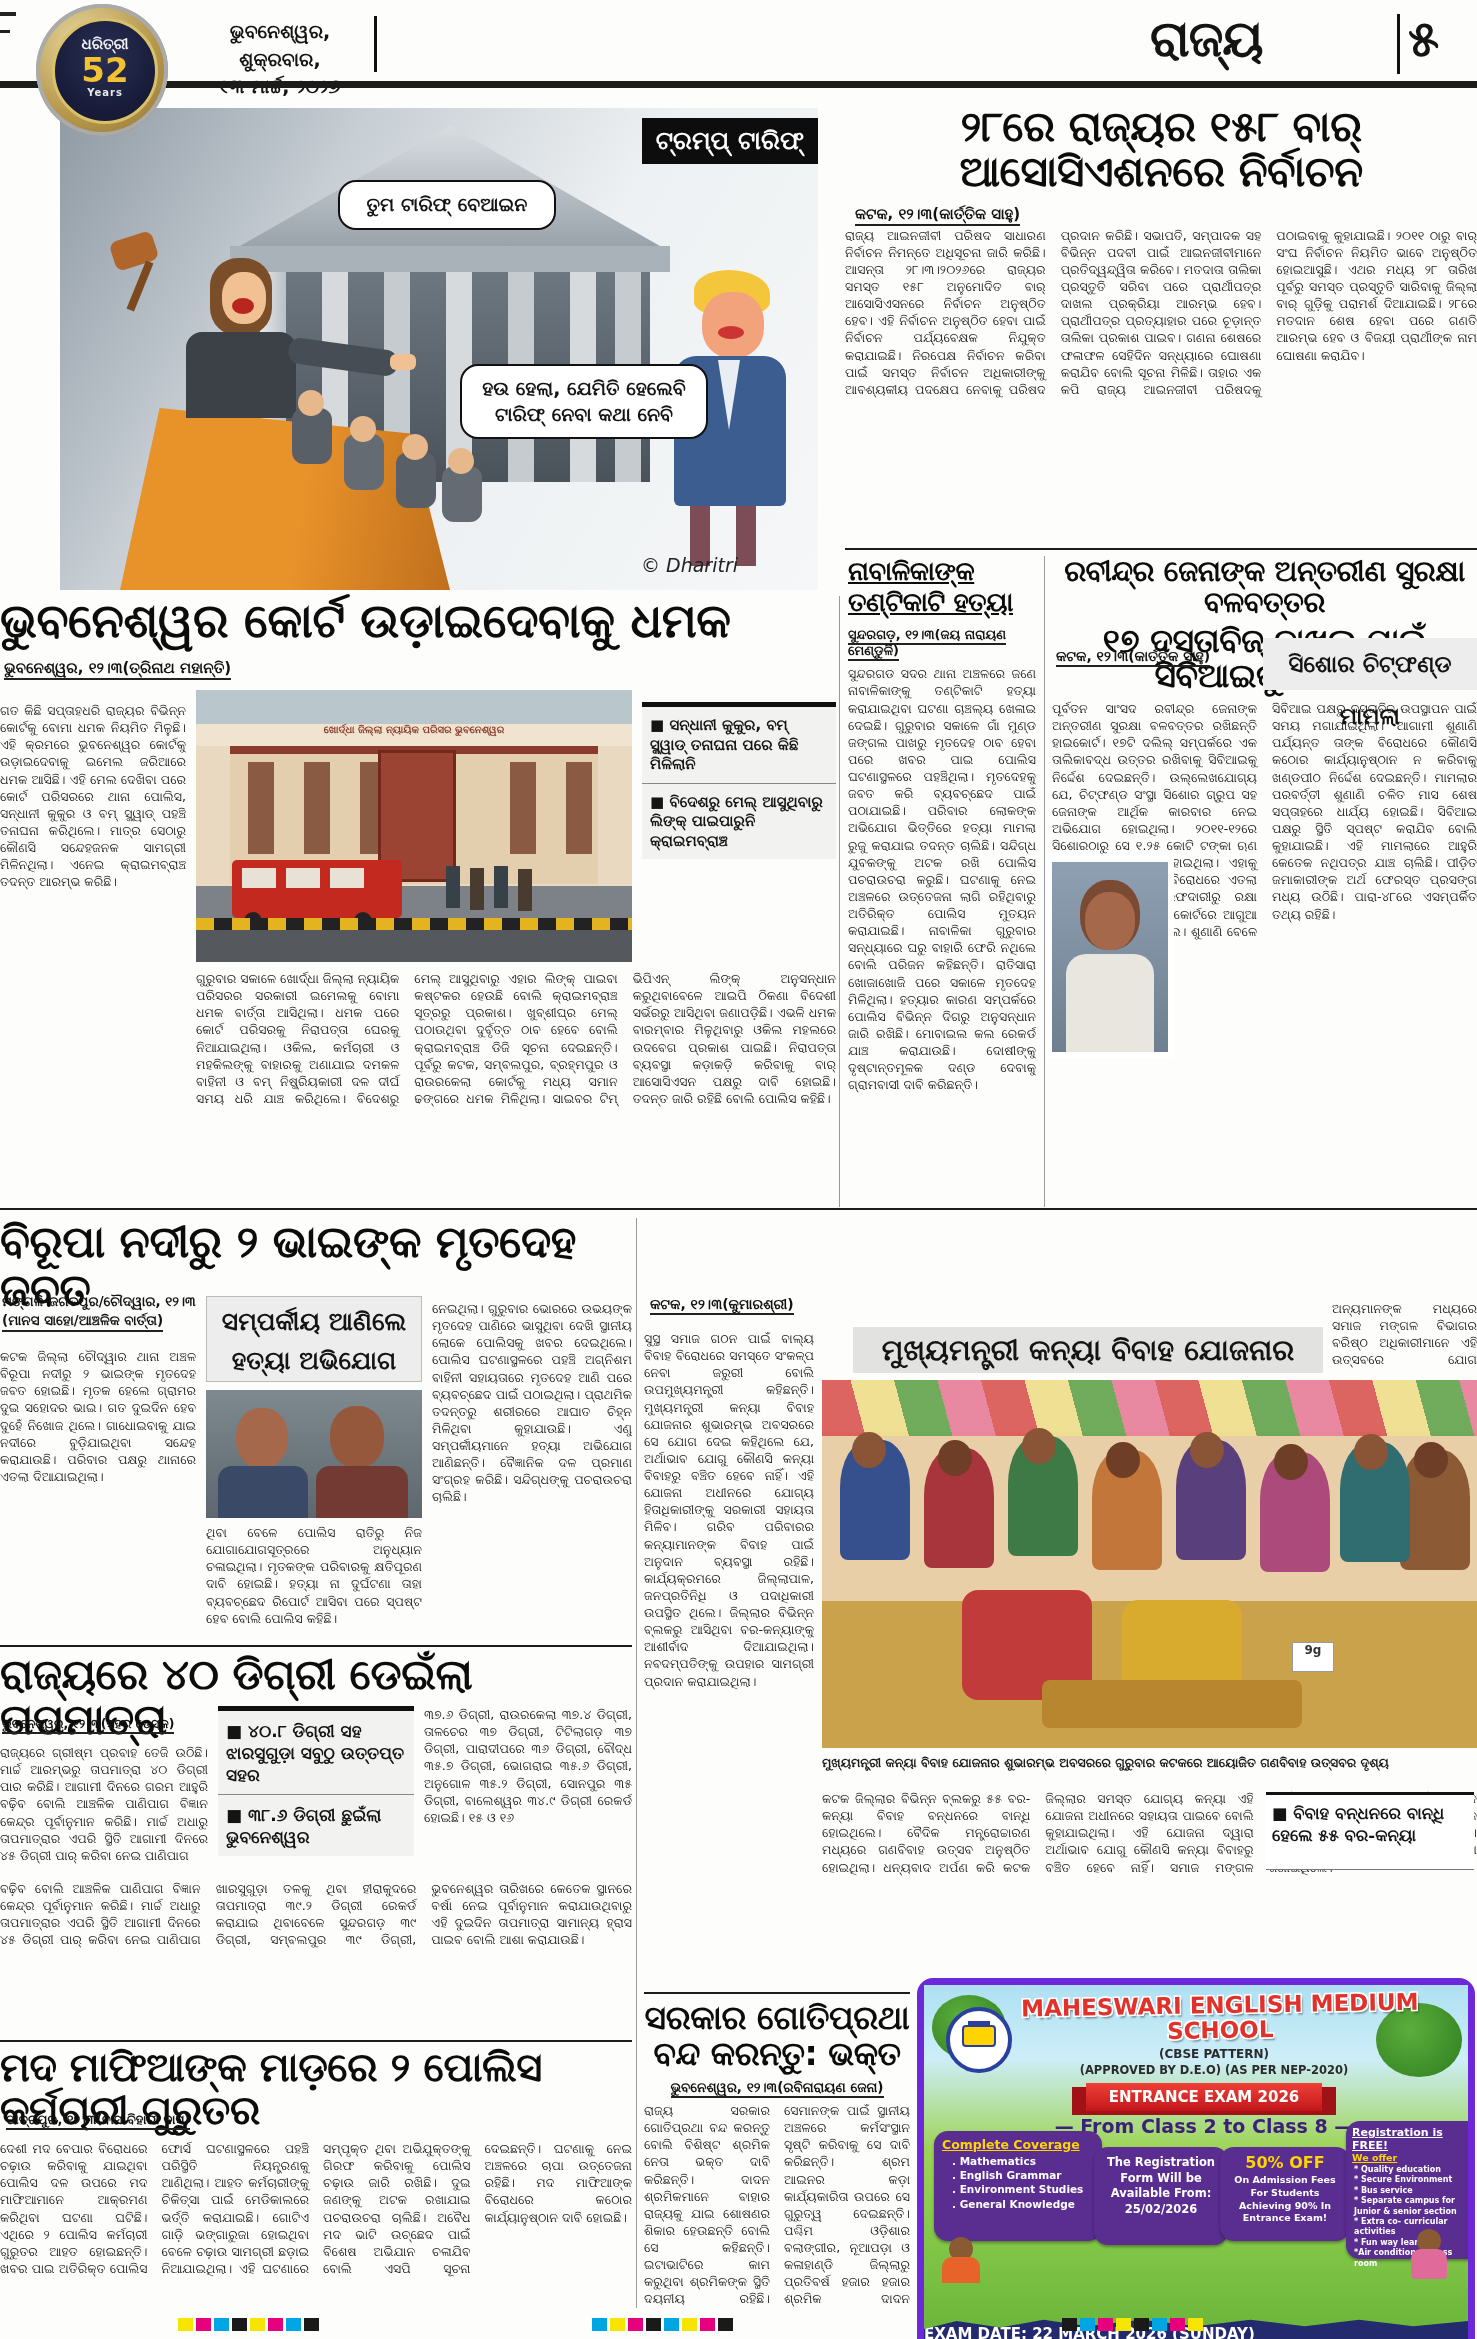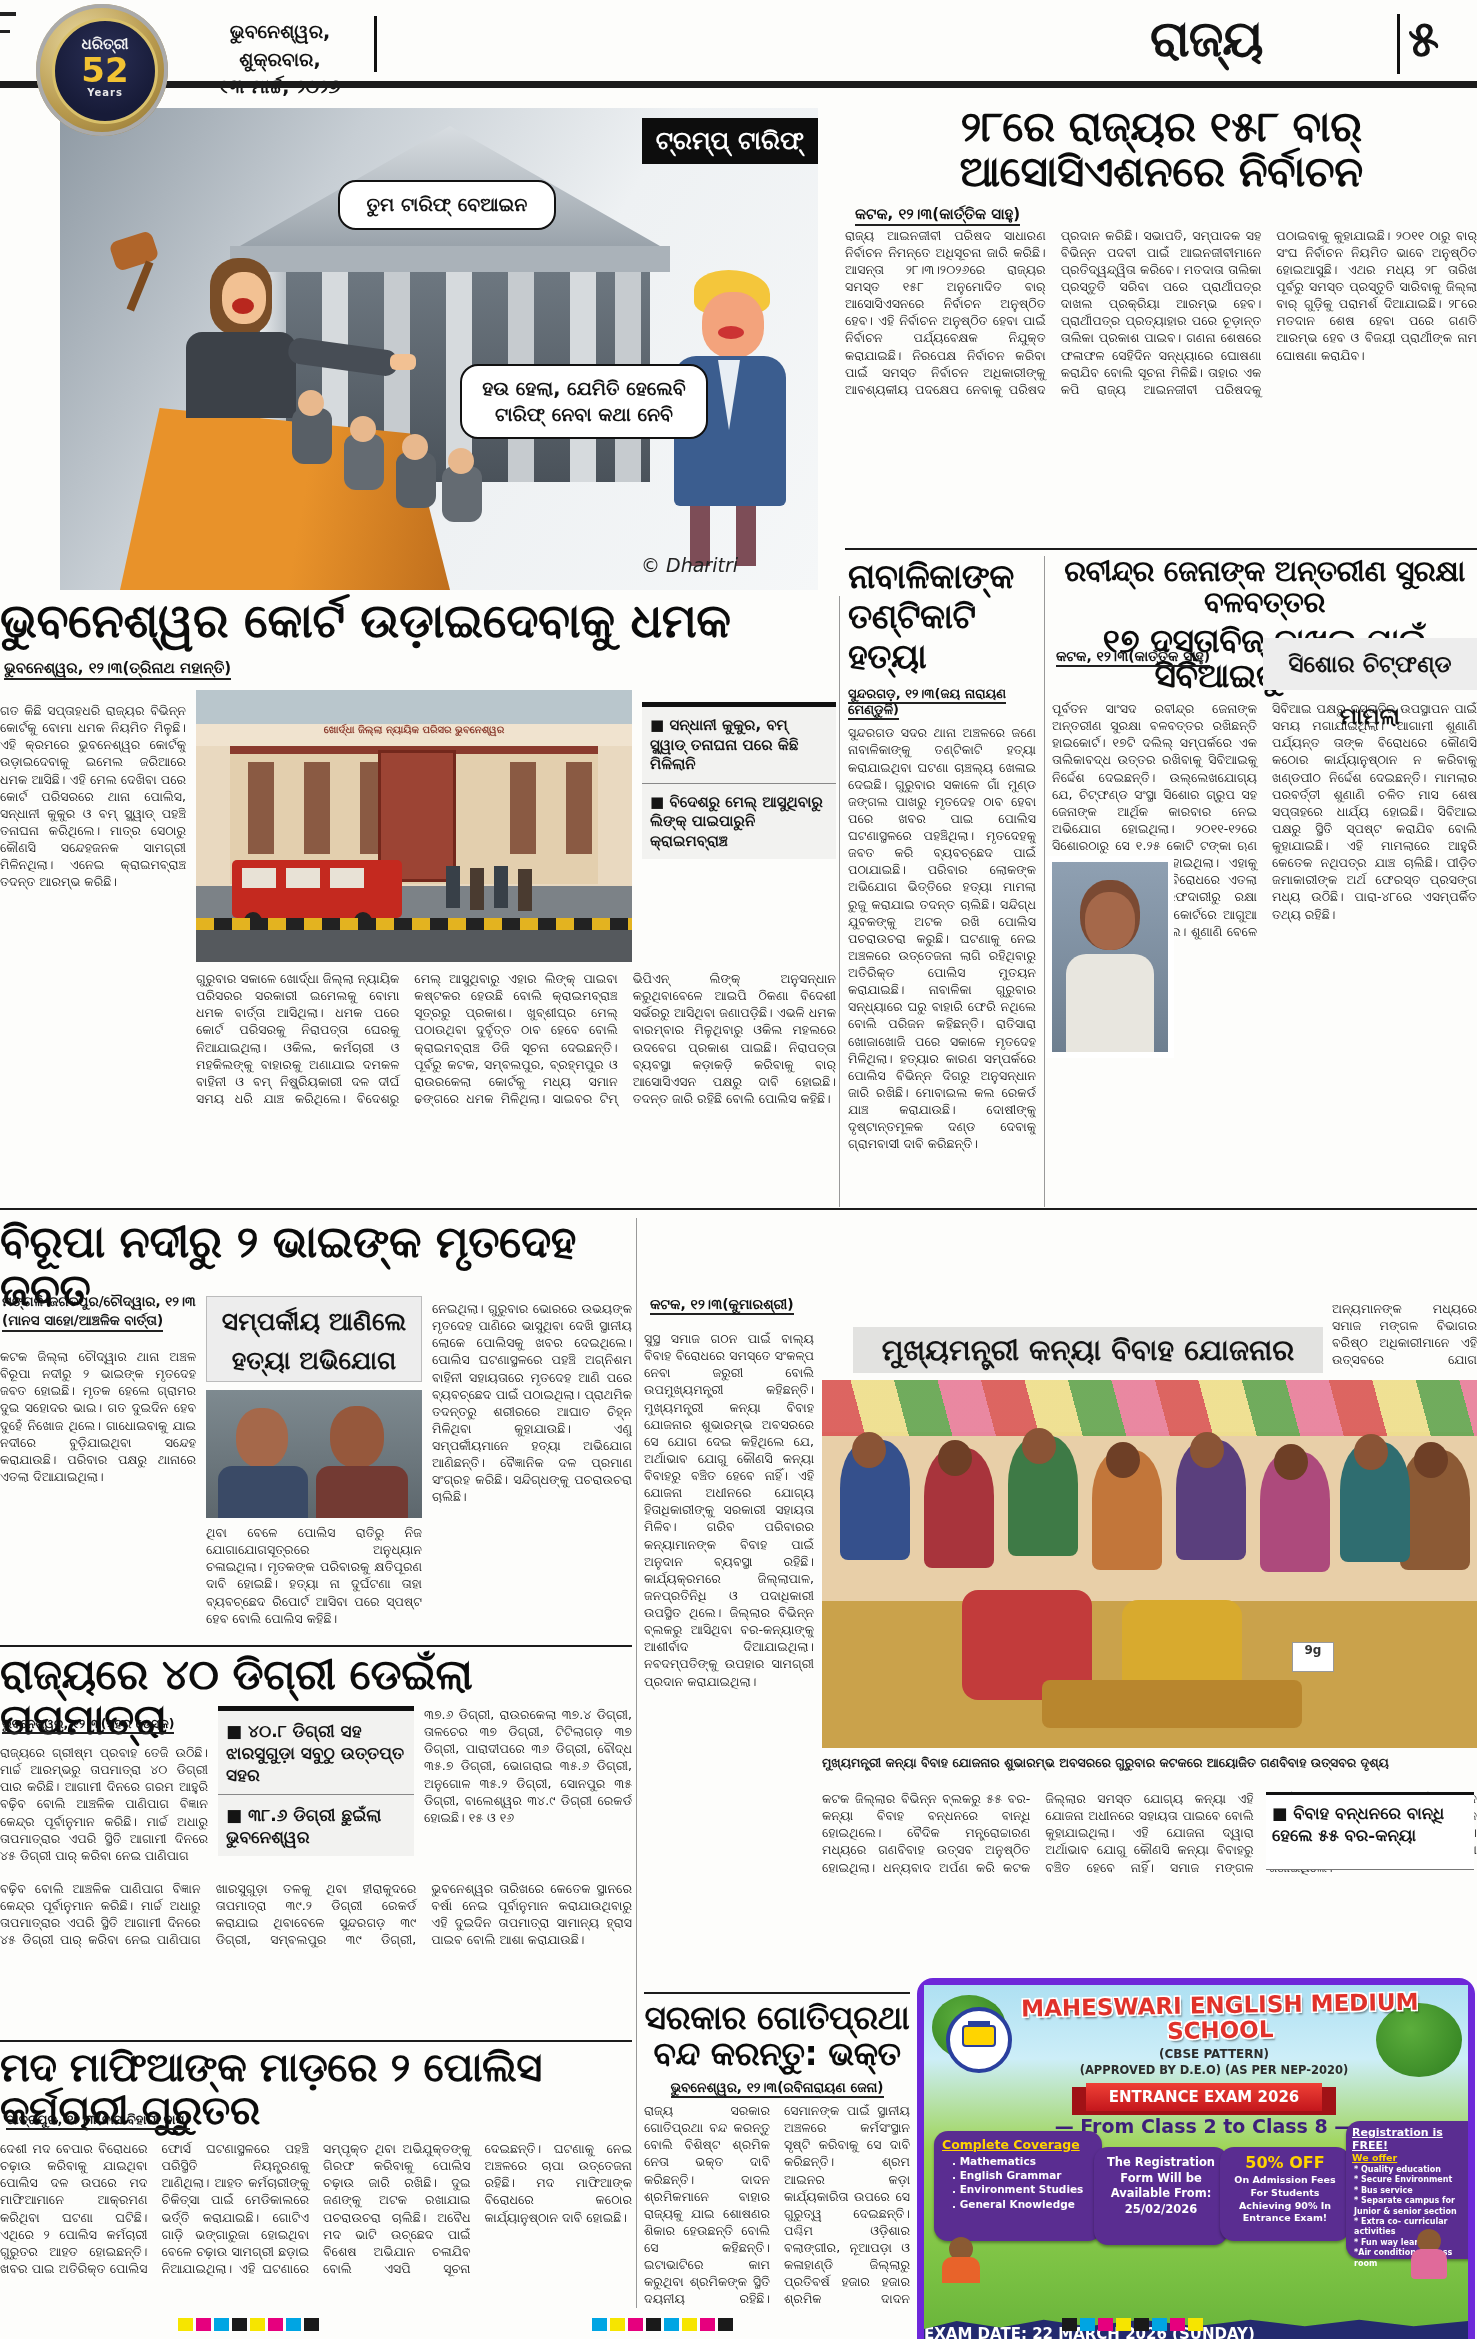--- a/index.html
+++ b/index.html
@@ -122,21 +122,21 @@
   </div>
 
   <div class="abs bulletbox" style="left:642px;top:702px;width:194px;">
     <div class="bi">■ <span>ସନ୍ଧାନୀ କୁକୁର, ବମ୍ ସ୍କ୍ୱାଡ୍ ତନାଘନା ପରେ କିଛି ମିଳିଲାନି</span></div>
     <div class="bi">■ <span>ବିଦେଶରୁ ମେଲ୍ ଆସୁଥିବାରୁ ଲିଙ୍କ୍ ପାଇପାରୁନି କ୍ରାଇମବ୍ରାଞ୍ଚ</span></div>
   </div>
   <div class="abs bt c3" style="left:196px;top:970px;width:640px;height:237px;">ଗୁରୁବାର ସକାଳେ ଖୋର୍ଦ୍ଧା ଜିଲ୍ଲା ନ୍ୟାୟିକ ପରିସରର ସରକାରୀ ଇମେଲକୁ ବୋମା ଧମକ ବାର୍ତ୍ତା ଆସିଥିଲା। ଧମକ ପରେ କୋର୍ଟ ପରିସରକୁ ନିରାପତ୍ତା ଘେରକୁ ନିଆଯାଇଥିଲା। ଓକିଲ, କର୍ମଚାରୀ ଓ ମହକିଲଙ୍କୁ ବାହାରକୁ ଅଣାଯାଇ ଦମକଳ ବାହିନୀ ଓ ବମ୍ ନିଷ୍କ୍ରିୟକାରୀ ଦଳ ଦୀର୍ଘ ସମୟ ଧରି ଯାଞ୍ଚ କରିଥିଲେ। ବିଦେଶରୁ ମେଲ୍ ଆସୁଥିବାରୁ ଏହାର ଲିଙ୍କ୍ ପାଇବା କଷ୍ଟକର ହେଉଛି ବୋଲି କ୍ରାଇମବ୍ରାଞ୍ଚ ସୂତ୍ରରୁ ପ୍ରକାଶ। ଖୁବ୍‌ଶୀଘ୍ର ମେଲ୍ ପଠାଉଥିବା ଦୁର୍ବୃତ୍ତ ଠାବ ହେବେ ବୋଲି କ୍ରାଇମବ୍ରାଞ୍ଚ ଡିଜି ସୂଚନା ଦେଇଛନ୍ତି। ପୂର୍ବରୁ କଟକ, ସମ୍ବଲପୁର, ବ୍ରହ୍ମପୁର ଓ ରାଉରକେଲା କୋର୍ଟକୁ ମଧ୍ୟ ସମାନ ଢଙ୍ଗରେ ଧମକ ମିଳିଥିଲା। ସାଇବର ଟିମ୍ ଭିପିଏନ୍ ଲିଙ୍କ୍ ଅନୁସନ୍ଧାନ କରୁଥିବାବେଳେ ଆଇପି ଠିକଣା ବିଦେଶୀ ସର୍ଭରରୁ ଆସିଥିବା ଜଣାପଡ଼ିଛି। ଏଭଳି ଧମକ ବାରମ୍ବାର ମିଳୁଥିବାରୁ ଓକିଲ ମହଲରେ ଉଦବେଗ ପ୍ରକାଶ ପାଇଛି। ନିରାପତ୍ତା ବ୍ୟବସ୍ଥା କଡ଼ାକଡ଼ି କରିବାକୁ ବାର୍ ଆସୋସିଏସନ ପକ୍ଷରୁ ଦାବି ହୋଇଛି। ତଦନ୍ତ ଜାରି ରହିଛି ବୋଲି ପୋଲିସ କହିଛି।</div>
   <div class="abs" style="left:839px;top:596px;width:1px;height:611px;background:#999;"></div>
 
   <div class="abs" style="left:848px;top:556px;width:188px;">
-    <div class="hl" style="font-size:34px;line-height:1.18;">ନାବାଳିକାଙ୍କ ତଣ୍ଟିକାଟି ହତ୍ୟା</div>
+    <div class="hl" style="font-size:26px;line-height:1.18;text-decoration:underline;">ନାବାଳିକାଙ୍କ ତଣ୍ଟିକାଟି ହତ୍ୟା</div>
     <div class="by" style="font-size:13px;margin:10px 0 6px 0;"><u>ସୁନ୍ଦରଗଡ଼, ୧୨।୩(ଜୟ ନାରାୟଣ ମେଣ୍ଡୁଳି)</u></div>
     <div class="bt" style="height:470px;">ସୁନ୍ଦରଗଡ ସଦର ଥାନା ଅଞ୍ଚଳରେ ଜଣେ ନାବାଳିକାଙ୍କୁ ତଣ୍ଟିକାଟି ହତ୍ୟା କରାଯାଇଥିବା ଘଟଣା ଚାଞ୍ଚଲ୍ୟ ଖେଳାଇ ଦେଇଛି। ଗୁରୁବାର ସକାଳେ ଗାଁ ମୁଣ୍ଡ ଜଙ୍ଗଲ ପାଖରୁ ମୃତଦେହ ଠାବ ହେବା ପରେ ଖବର ପାଇ ପୋଲିସ ଘଟଣାସ୍ଥଳରେ ପହଞ୍ଚିଥିଲା। ମୃତଦେହକୁ ଜବତ କରି ବ୍ୟବଚ୍ଛେଦ ପାଇଁ ପଠାଯାଇଛି। ପରିବାର ଲୋକଙ୍କ ଅଭିଯୋଗ ଭିତ୍ତିରେ ହତ୍ୟା ମାମଲା ରୁଜୁ କରାଯାଇ ତଦନ୍ତ ଚାଲିଛି। ସନ୍ଦିଗ୍ଧ ଯୁବକଙ୍କୁ ଅଟକ ରଖି ପୋଲିସ ପଚରାଉଚରା କରୁଛି। ଘଟଣାକୁ ନେଇ ଅଞ୍ଚଳରେ ଉତ୍ତେଜନା ଲାଗି ରହିଥିବାରୁ ଅତିରିକ୍ତ ପୋଲିସ ମୁତୟନ କରାଯାଇଛି। ନାବାଳିକା ଗୁରୁବାର ସନ୍ଧ୍ୟାରେ ଘରୁ ବାହାରି ଫେରି ନଥିଲେ ବୋଲି ପରିଜନ କହିଛନ୍ତି। ରାତିସାରା ଖୋଜାଖୋଜି ପରେ ସକାଳେ ମୃତଦେହ ମିଳିଥିଲା। ହତ୍ୟାର କାରଣ ସମ୍ପର୍କରେ ପୋଲିସ ବିଭିନ୍ନ ଦିଗରୁ ଅନୁସନ୍ଧାନ ଜାରି ରଖିଛି। ମୋବାଇଲ କଲ ରେକର୍ଡ ଯାଞ୍ଚ କରାଯାଉଛି। ଦୋଷୀଙ୍କୁ ଦୃଷ୍ଟାନ୍ତମୂଳକ ଦଣ୍ଡ ଦେବାକୁ ଗ୍ରାମବାସୀ ଦାବି କରିଛନ୍ତି।</div>
   </div>
   <div class="abs" style="left:1044px;top:556px;width:1px;height:651px;background:#999;"></div>
 
   <div class="abs" style="left:1052px;top:556px;width:425px;">
     <div class="hl" style="font-size:29px;text-align:center;">ରବୀନ୍ଦ୍ର ଜେନାଙ୍କ ଅନ୍ତରୀଣ ସୁରକ୍ଷା ବଳବତ୍ତର</div>
     <div class="hl" style="font-size:33px;text-align:center;margin-top:4px;">୧୭ ଦସ୍ତାବିଜ୍ ଦାଖଲ ପାଇଁ ସିବିଆଇକୁ ନିର୍ଦ୍ଦେଶ</div>
   </div>
   <div class="abs by" style="left:1056px;top:648px;font-size:14px;"><u>କଟକ, ୧୨।୩(କାର୍ତ୍ତିକ ସାହୁ)</u></div>

